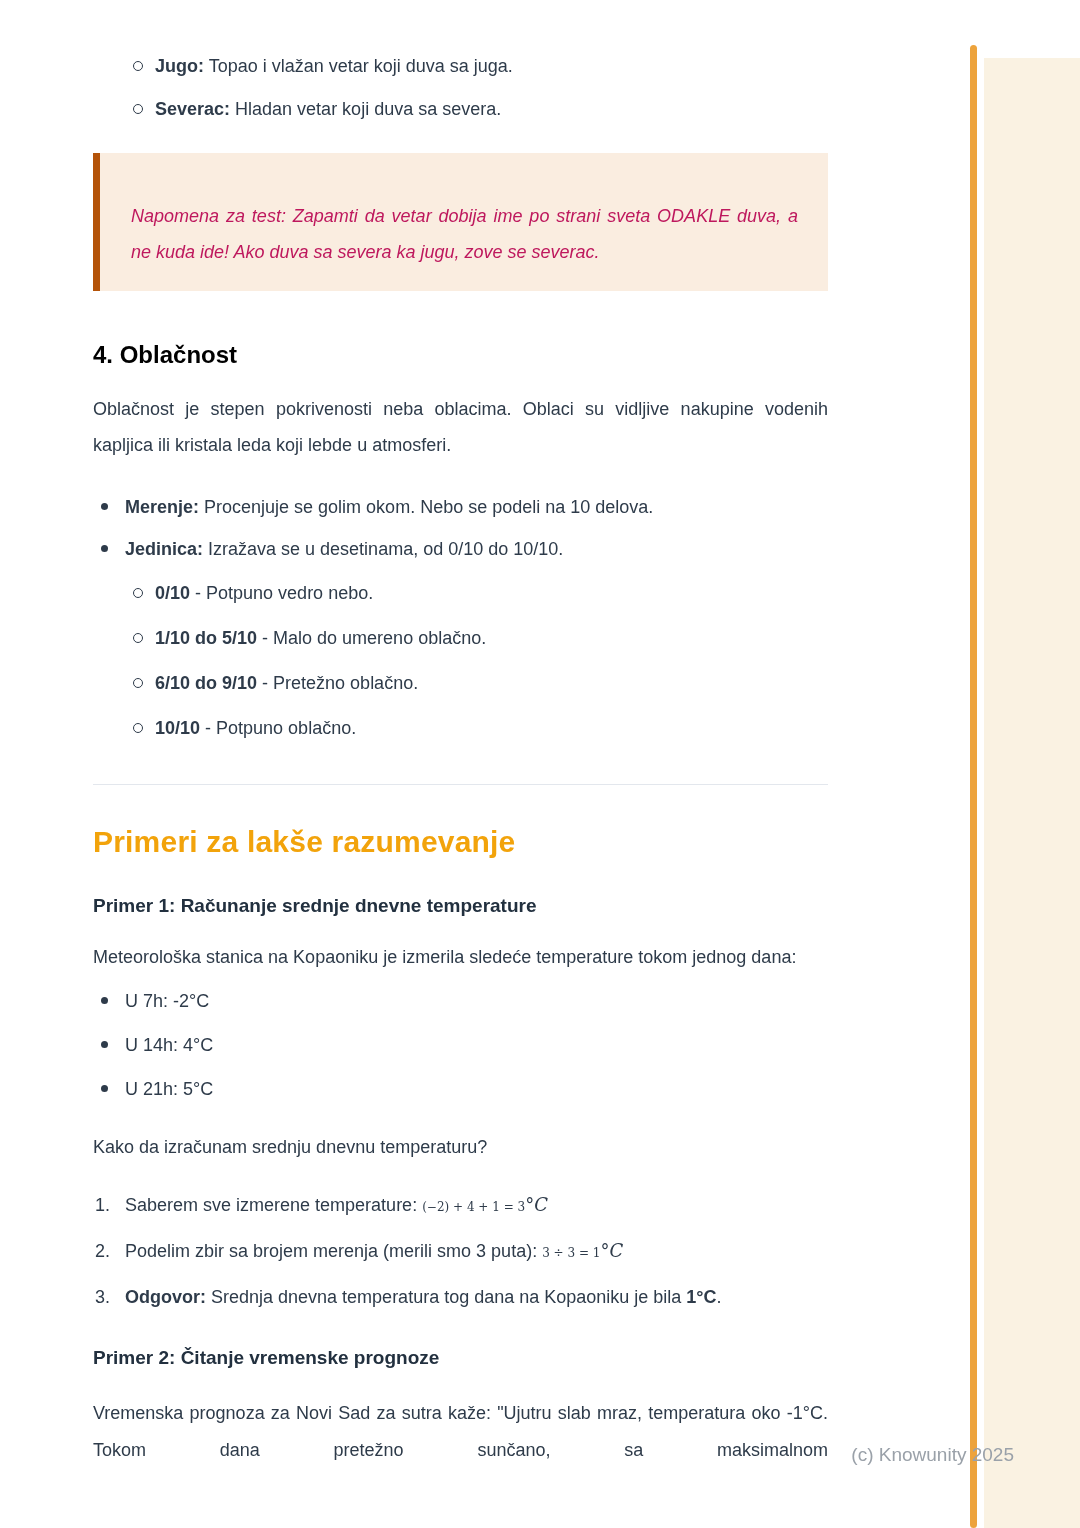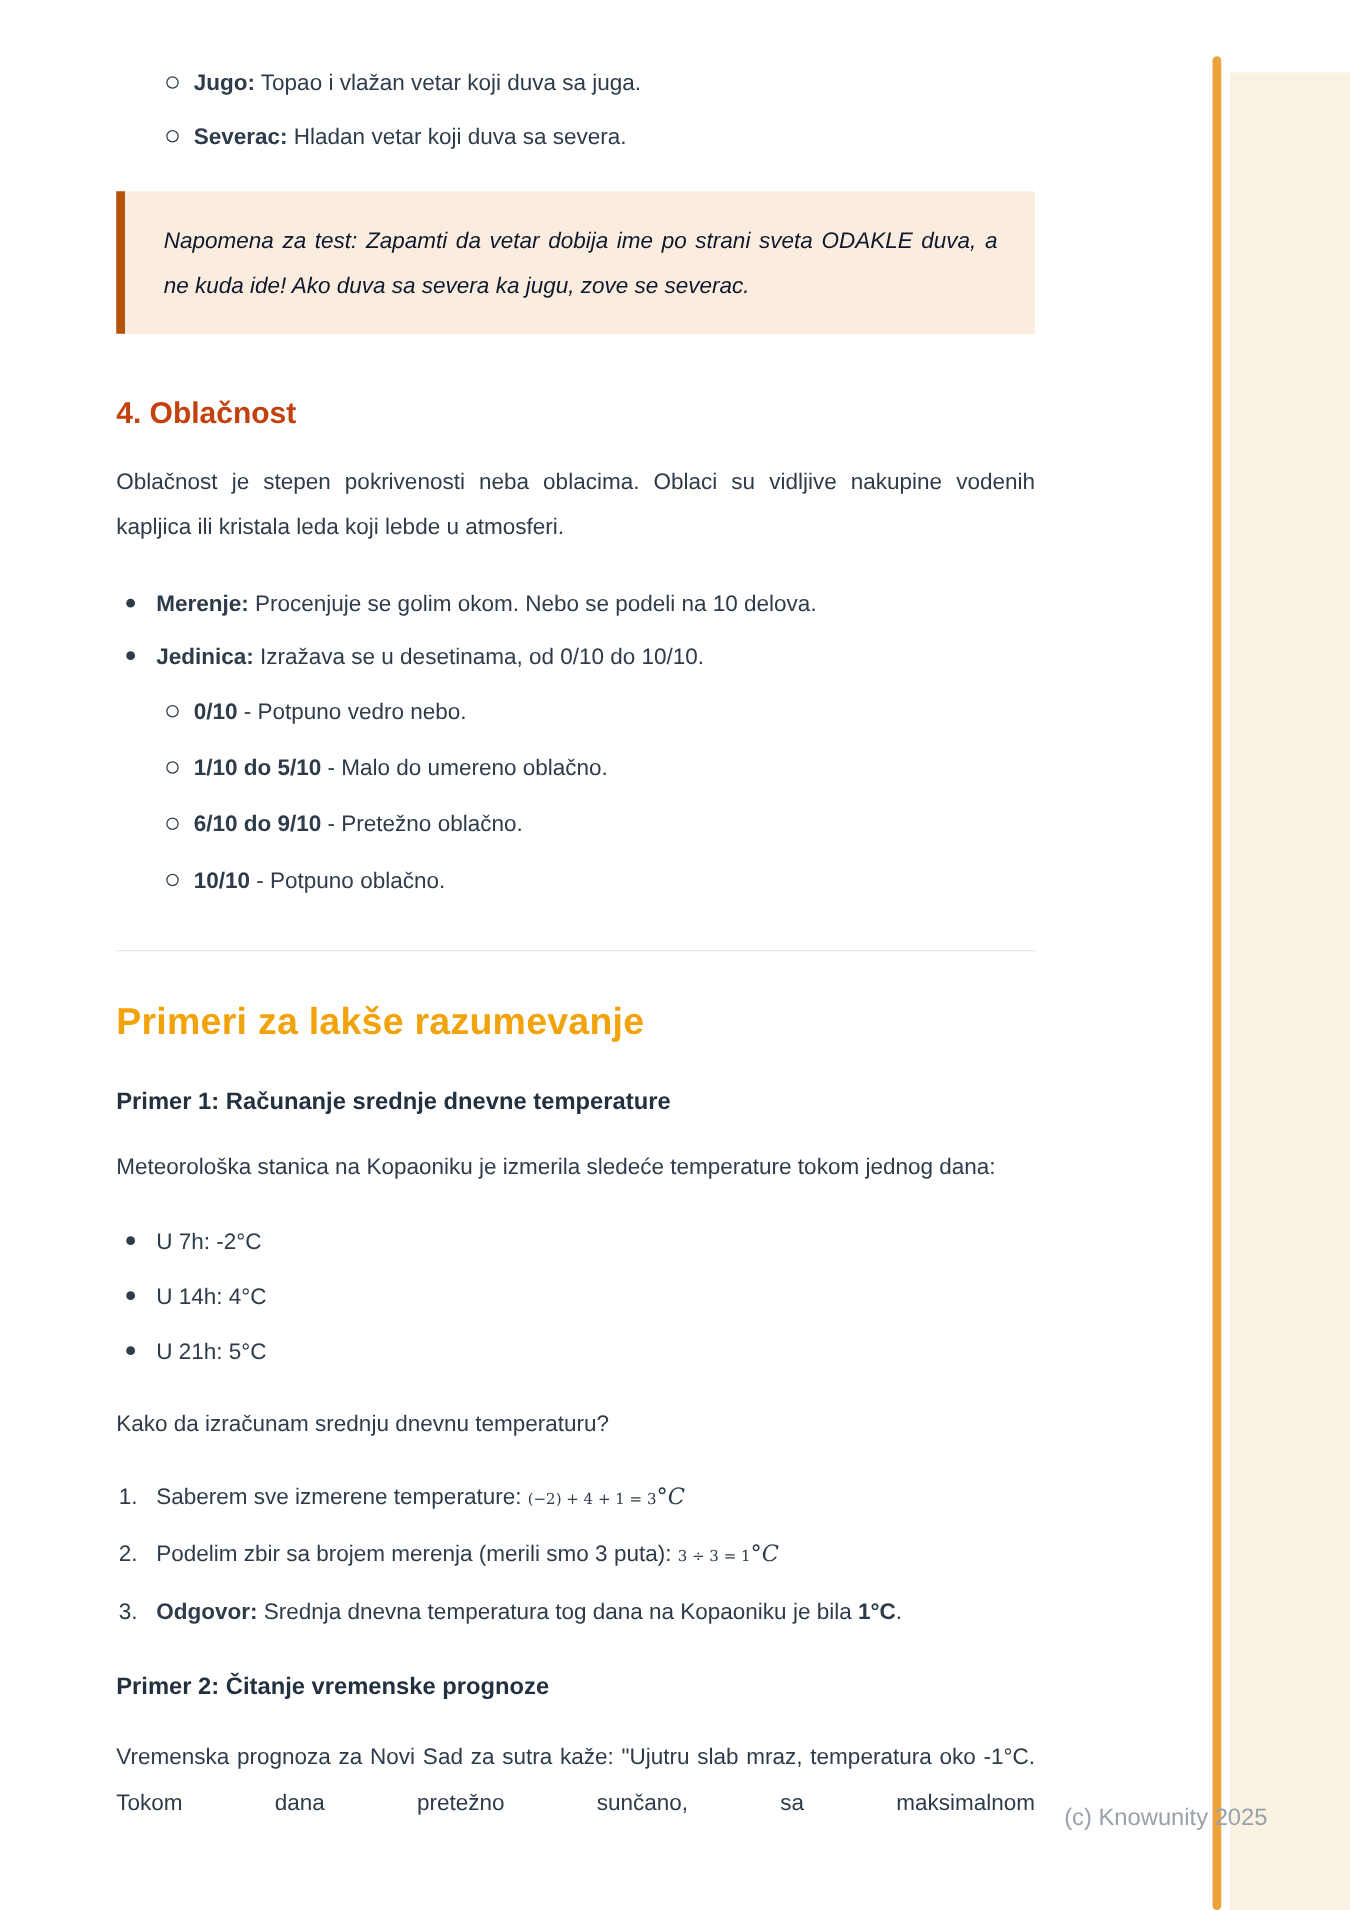--- a/index.html
+++ b/index.html
@@ -44,36 +44,36 @@
 
   .wind-list { margin-top:52px; }
   .wind-list > li { margin-bottom:15px; }
 
   .callout {
     margin-top:30px;
     background:#FAEDE0;
     border-left:7px solid #B45309;
     padding:21px 30px 21px 31px;
   }
-  .callout p { font-style:italic; color:#0f172a; text-align:justify; }
+  .callout p { font-style:italic; color:#be185d; text-align:justify;margin-top:24px; }
 
-  h2.section-heading { margin-top:50px; font-size:24px; font-weight:700; color:#c2410c; }
+  h2.section-heading { margin-top:50px; font-size:24px; font-weight:700; color:#000000; }
   .intro { margin-top:22px; }
 
   .main-list { margin-top:30px; }
   .main-list > li { margin-bottom:14px; }
   .sub-list { margin-top:16px; }
   .sub-list > li { margin-bottom:17px; }
 
   .divider { margin-top:42px; border:none; border-top:1px solid #E3E7ED; height:0; }
 
   h1.big-heading { margin-top:40px; font-size:30px; font-weight:700; color:#F2A30B; letter-spacing:0.2px; }
   h3.sub-heading { margin-top:36px; font-size:19px; font-weight:700; color:#22303F; }
 
-  .meas-list { margin-top:28px; }
+  .meas-list { margin-top:12px; }
   .meas-list > li { margin-bottom:16px; }
 
   .question { margin-top:26px; }
 
   .steps-list { margin-top:26px; }
   .steps-list > li { margin-bottom:16px; }
   .num { position:absolute; left:2px; }
 
   .math { font-family:"DejaVu Serif", serif; font-size:12px; }
   .math-unit { font-family:"DejaVu Serif", serif; font-style:italic; font-size:18px; }

